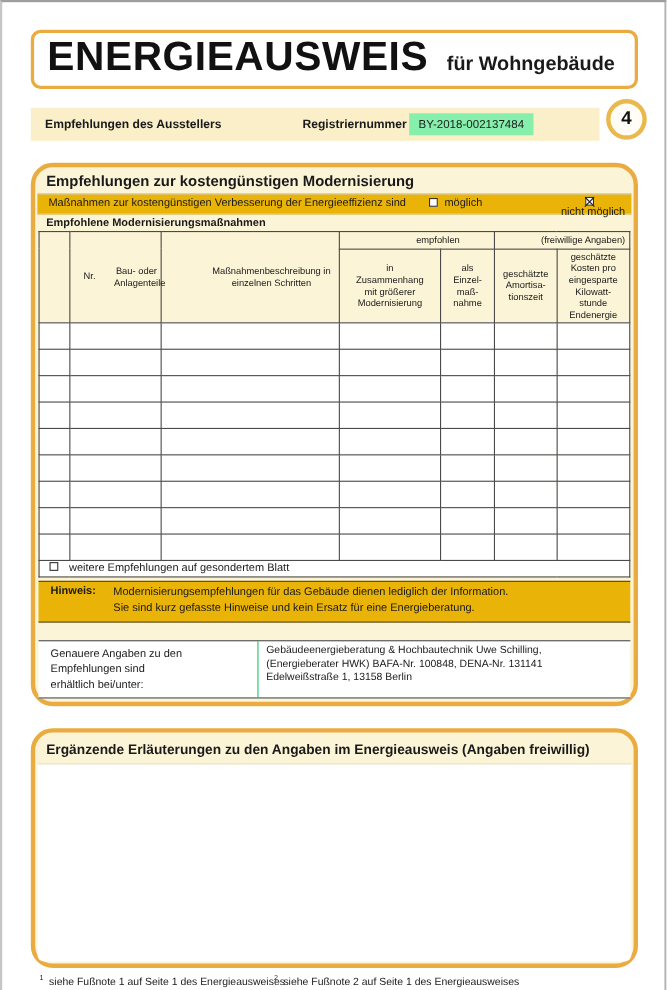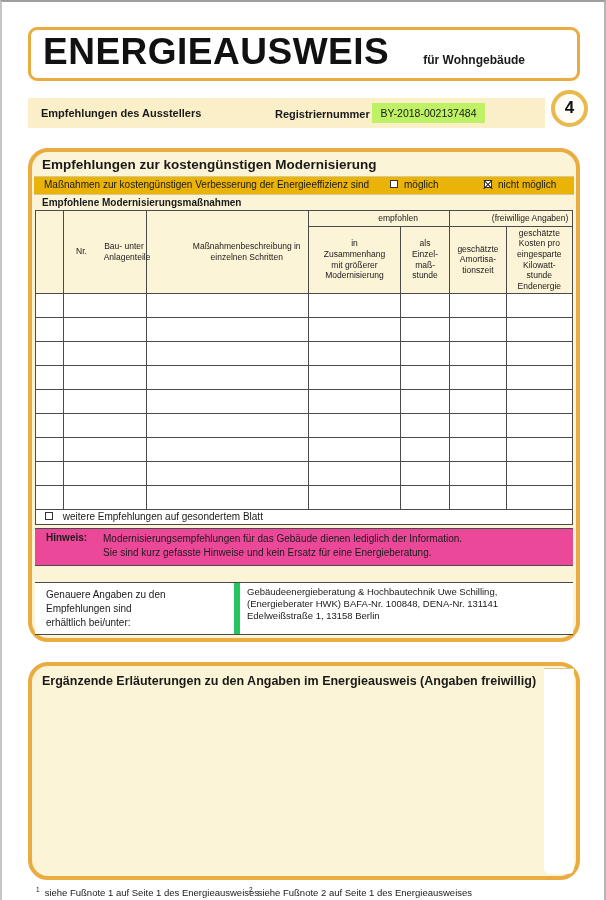--- a/index.html
+++ b/index.html
@@ -17,36 +17,36 @@
     overflow:hidden;
   }
   
   .header-box{
     margin:25px 26px 0 26px;width:552px;box-sizing:border-box;
     background:#fff;border:3px solid #EAAB40;border-radius:9px;
     padding:3px 12px 6px 12px;
   }
   .title-line{display:flex;align-items:baseline;}
   .main-title{font-size:37px;font-weight:bold;letter-spacing:.5px;line-height:1.05;margin:0;color:#111;}
-  .sub-title{font-size:12px;font-weight:bold;margin-left:34px;}
+  .sub-title{font-size:18px;font-weight:bold;margin-left:17px;}
   .law-line{font-size:10.5px;margin-top:1px;display:flex;align-items:baseline;}
   .law-line sup{font-size:7px;}
   .law-date{margin-left:18px;}
   
   .issuer-wrap{position:relative;margin:13px 26px 0 26px;width:552px;height:34px;}
   .issuer-bar{
     position:absolute;left:0;top:4px;width:517px;height:30px;
     background:#FAEFC8;box-sizing:border-box;
   }
   .issuer-label{position:absolute;left:13px;top:9px;font-size:11px;font-weight:bold;}
   .regnum-label{position:absolute;left:247px;top:9px;font-size:11px;font-weight:bold;}
   .regnum-label sup{font-size:7px;}
   .regnum-box{
     position:absolute;left:344px;top:5px;width:113px;height:20px;
-    background:#bef264;font-size:10.5px;display:flex;align-items:center;justify-content:center;
+    background:#86efac;font-size:10.5px;display:flex;align-items:center;justify-content:center;
   }
   .page-badge{
     position:absolute;left:523px;top:-4px;width:29px;height:29px;
     background:#fffdf6;border:4px solid #EAB94E;border-radius:50%;
     display:flex;align-items:center;justify-content:center;
     font-size:17px;font-weight:bold;color:#111;
   }
   
   .gold-section{
     margin:20px 26px 0 26px;width:552px;box-sizing:border-box;
@@ -56,21 +56,21 @@
   .section-title{font-size:13.5px;font-weight:bold;padding:3px 8px 4px 8px;}
   
   .measures-row{
     position:relative;height:17px;background:#eab308;
     border-top:1px solid #d9c890;border-bottom:1px solid #d9c890;
     font-size:10px;
   }
   .measures-text{position:absolute;left:10px;top:2px;}
   .opt{position:absolute;top:2px;display:flex;align-items:center;}
   .opt-possible{left:356px;}
-  .opt-notpossible{left:450px;}
+  .opt-notpossible{left:470px;flex-direction:column;}
   .opt .lbl{margin-left:6px;}
   
   .cb{position:relative;display:inline-block;width:8px;height:8px;border:1px solid #333;background:#fff;box-sizing:border-box;}
   .cb.checked::before,.cb.checked::after{
     content:"";position:absolute;left:-3px;right:-3px;top:50%;height:1.4px;background:#222;
   }
   .cb.checked::before{transform:rotate(45deg);}
   .cb.checked::after{transform:rotate(-45deg);}
   .band-title{font-size:10px;font-weight:bold;padding:2px 8px 2px 8px;}
   
@@ -80,34 +80,34 @@
   }
   .mod-table th,.mod-table td{border:1px solid #4a4a4a;padding:1px 2px;box-sizing:border-box;}
   .mod-table thead th{font-weight:normal;text-align:center;vertical-align:middle;white-space:pre-line;line-height:1.25;background:transparent;}
   .mod-table .group-row th{height:16px;padding-left:40px;}
   .mod-table .sub-row th{height:62px;}
   .mod-table tbody td{background:#ffffff;height:24px;}
   .mod-table td.further-cell{height:15px;background:#ffffff;text-align:left;font-size:10px;vertical-align:middle;padding-left:9px;}
   .further-cell .lbl{margin-left:7px;}
   
   .hinweis-row{
-    display:flex;margin:3px 1px 16px 1px;background:#ec4899;
+    display:flex;margin:3px 1px 16px 1px;background:#eab308;
     border:1px solid #4a4a4a;border-left:none;border-right:none;
     font-size:10px;padding:3px 0 4px 0;
   }
   .hinweis-label{flex:0 0 57px;padding-left:11px;font-weight:bold;}
   .hinweis-text{white-space:pre-line;line-height:1.45;}
   .contact-row{
     display:flex;margin:2px 1px 1px 1px;background:#ffffff;
     border-top:1px solid #4a4a4a;border-bottom:1px solid #4a4a4a;
   }
   .contact-left{flex:0 0 199px;box-sizing:border-box;padding:5px 6px 4px 11px;font-size:10px;white-space:pre-line;line-height:1.4;}
-  .contact-right{flex:1;border-left:6px solid #22c55e;padding:3px 6px 3px 7px;font-size:9.5px;line-height:1.3;}
-  
-  .notes-section{height:218px;display:flex;}
+  .contact-right{flex:1;border-left:1px solid #22c55e;padding:3px 6px 3px 7px;font-size:9.5px;line-height:1.3;}
+  
+  .notes-section{height:218px;display:flex;flex-direction:column;}
   .notes-title{font-size:12.5px;font-weight:bold;padding:6px 8px 6px 8px;}
   .notes-body{flex:1;background:#ffffff;border-top:1px solid #d9c890;border-radius:0 0 6px 6px;}
   
   .footnotes{position:relative;margin-top:6px;height:14px;font-size:9.5px;}
   .footnotes sup{font-size:6.5px;margin-right:5px;}
   .fn1{position:absolute;left:34px;top:0;}
   .fn2{position:absolute;left:247px;top:0;}
 </style>
 </head>
 <body>
@@ -153,36 +153,36 @@
           <col style="width:15.6%">
           <col style="width:30.1%">
         <col style="width:17.1%">
           <col style="width:9.2%">
           <col style="width:10.5%">
           <col style="width:12.35%">
       </colgroup>
       <thead>
         <tr class="group-row">
           <th rowspan="2">Nr.</th>
-          <th rowspan="2">Bau- unter
+          <th rowspan="2">Bau- oder
 Anlagenteile</th>
           <th rowspan="2">Maßnahmenbeschreibung in
 einzelnen Schritten</th>
           <th colspan="2">empfohlen</th>
           <th colspan="2">(freiwillige Angaben)</th>
         </tr>
         <tr class="sub-row">
           <th>in
 Zusammenhang
 mit größerer
 Modernisierung</th>
           <th>als
 Einzel-
 maß-
-stunde</th>
+nahme</th>
           <th>geschätzte
 Amortisa-
 tionszeit</th>
           <th>geschätzte
 Kosten pro
 eingesparte
 Kilowatt-
 stunde
 Endenergie</th>
         </tr>

